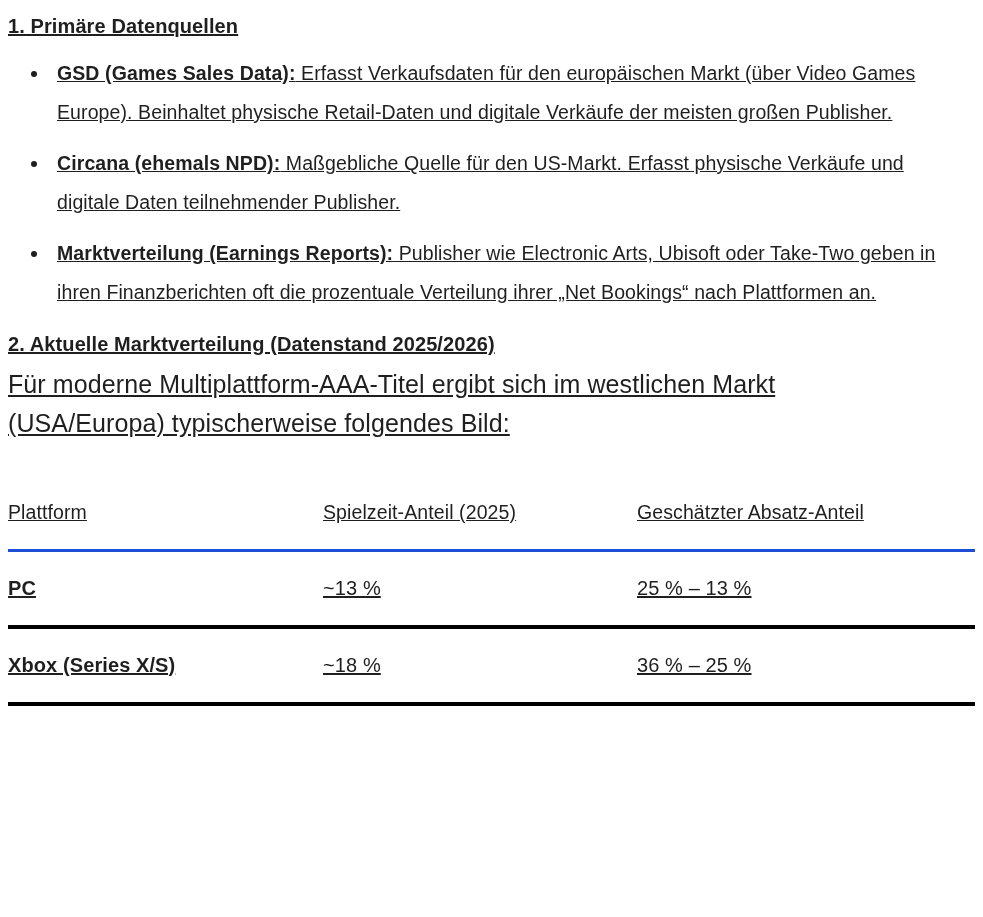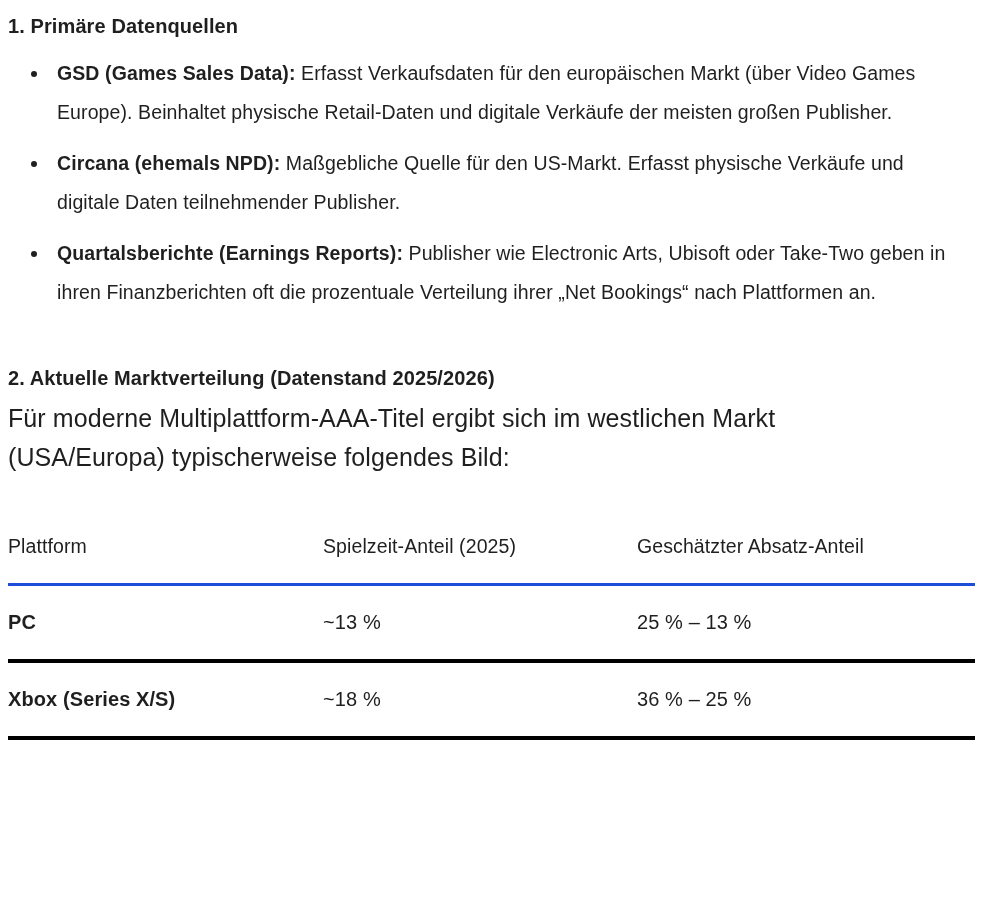--- a/index.html
+++ b/index.html
@@ -10,29 +10,30 @@
   body {
     width: 983px;
     height: 917px;
     overflow: hidden;
     font-family: "Liberation Sans", sans-serif;
     color: #1f1f1f;
     letter-spacing: 0.1px;
   }
   .content {
     padding: 12px 20px 0 8px;
+    text-decoration: underline;
   }
   .heading {
     font-size: 20px;
     font-weight: 700;
     line-height: 28px;
     margin: 0;
   }
   .heading-2 {
-    margin-top: 52px;
+    margin-top: 18px;
   }
   ul.src-list {
     list-style: none;
     margin: 14px 0 0 0;
     padding: 0 0 0 49px;
   }
   ul.src-list li {
     position: relative;
     font-size: 19.5px;
     line-height: 39px;
@@ -97,21 +98,21 @@
     <li>
       <span class="bullet-dot"></span>
       <span class="term">GSD (Games Sales Data):</span><span> Erfasst Verkaufsdaten für den europäischen Markt (über Video Games Europe). Beinhaltet physische Retail-Daten und digitale Verkäufe der meisten großen Publisher.</span>
     </li>
     <li>
       <span class="bullet-dot"></span>
       <span class="term">Circana (ehemals NPD):</span><span> Maßgebliche Quelle für den US-Markt. Erfasst physische Verkäufe und digitale Daten teilnehmender Publisher.</span>
     </li>
     <li>
       <span class="bullet-dot"></span>
-      <span class="term">Quartalsberichte (Earnings Reports):</span><span> Publisher wie Electronic Arts, Ubisoft oder Take-Two geben in ihren Finanzberichten oft die prozentuale Verteilung ihrer „Net Bookings“ nach Plattformen an.</span>
+      <span class="term">Marktverteilung (Earnings Reports):</span><span> Publisher wie Electronic Arts, Ubisoft oder Take-Two geben in ihren Finanzberichten oft die prozentuale Verteilung ihrer „Net Bookings“ nach Plattformen an.</span>
     </li>
   </ul>
 
   <h3 class="heading heading-2">2. Aktuelle Marktverteilung (Datenstand 2025/2026)</h3>
 
   <p class="intro">Für moderne Multiplattform-AAA-Titel ergibt sich im westlichen Markt (USA/Europa) typischerweise folgendes Bild:</p>
 
   <table class="market-table">
     <colgroup>
         <col class="c1">

